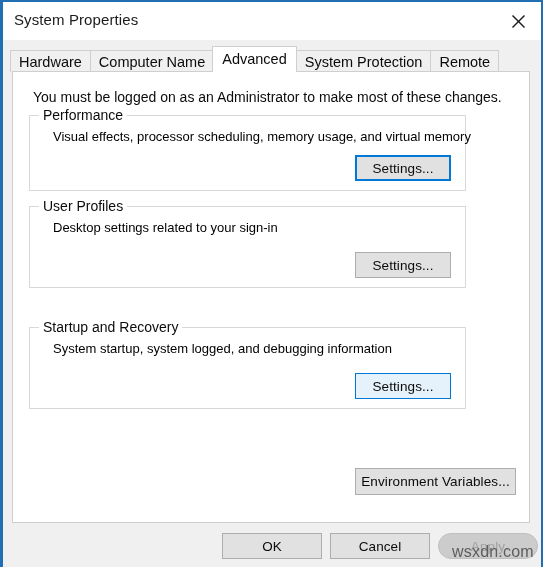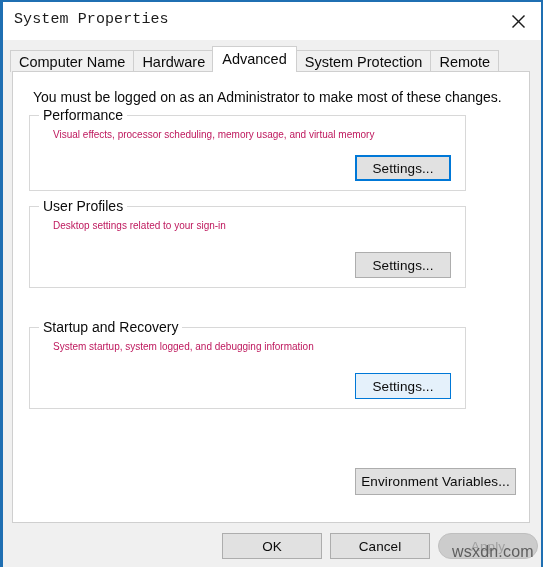--- a/index.html
+++ b/index.html
@@ -53,21 +53,20 @@
     background: #ffffff;
   }
   #title-text {
     position: absolute;
     left: 11px;
     top: 9px;
     font-size: 15px;
     color: #1b1b1b;
     letter-spacing: 0.1px;
     white-space: nowrap;
-    font-family: Liberation Mono, monospace;
   }
   #close-button {
     position: absolute;
     right: 0px;
     top: 0px;
     width: 46px;
     height: 38px;
     display: flex;
     align-items: center;
     justify-content: center;
@@ -156,22 +155,22 @@
     padding: 0 4px;
     background: #ffffff;
     font-size: 14px;
     color: #0b0b0b;
     white-space: nowrap;
   }
   .group-desc {
     position: absolute;
     left: 23px;
     top: 13px;
-    font-size: 10px;
-    color: #be185d;
+    font-size: 13px;
+    color: #000000;
     white-space: nowrap;
   }
 
   #grp-performance { top: 43px;  height: 76px; }
   #grp-userprofiles { top: 134px; height: 82px; text-align: right; }
   #grp-startup      { top: 255px; height: 82px; }
 
   
   .btn {
     position: absolute;
@@ -264,22 +263,22 @@
         <svg width="15" height="15" viewBox="0 0 15 15">
           <line x1="1.5" y1="1.5" x2="13.5" y2="13.5" stroke="#1b1b1b" stroke-width="1.4"></line>
           <line x1="13.5" y1="1.5" x2="1.5" y2="13.5" stroke="#1b1b1b" stroke-width="1.4"></line>
         </svg>
       </span>
     </div>
   </div>
 
   <div id="tabstrip-bg"></div>
   <div id="tabs">
+    <div class="tab">Hardware</div>
     <div class="tab">Computer Name</div>
-    <div class="tab">Hardware</div>
     <div class="tab selected">Advanced</div>
     <div class="tab">System Protection</div>
     <div class="tab">Remote</div>
   </div>
 
   <div id="panel">
 
     <div id="admin-note">You must be logged on as an Administrator to make most of these changes.</div>
 
     <div class="groupbox" id="grp-performance">

